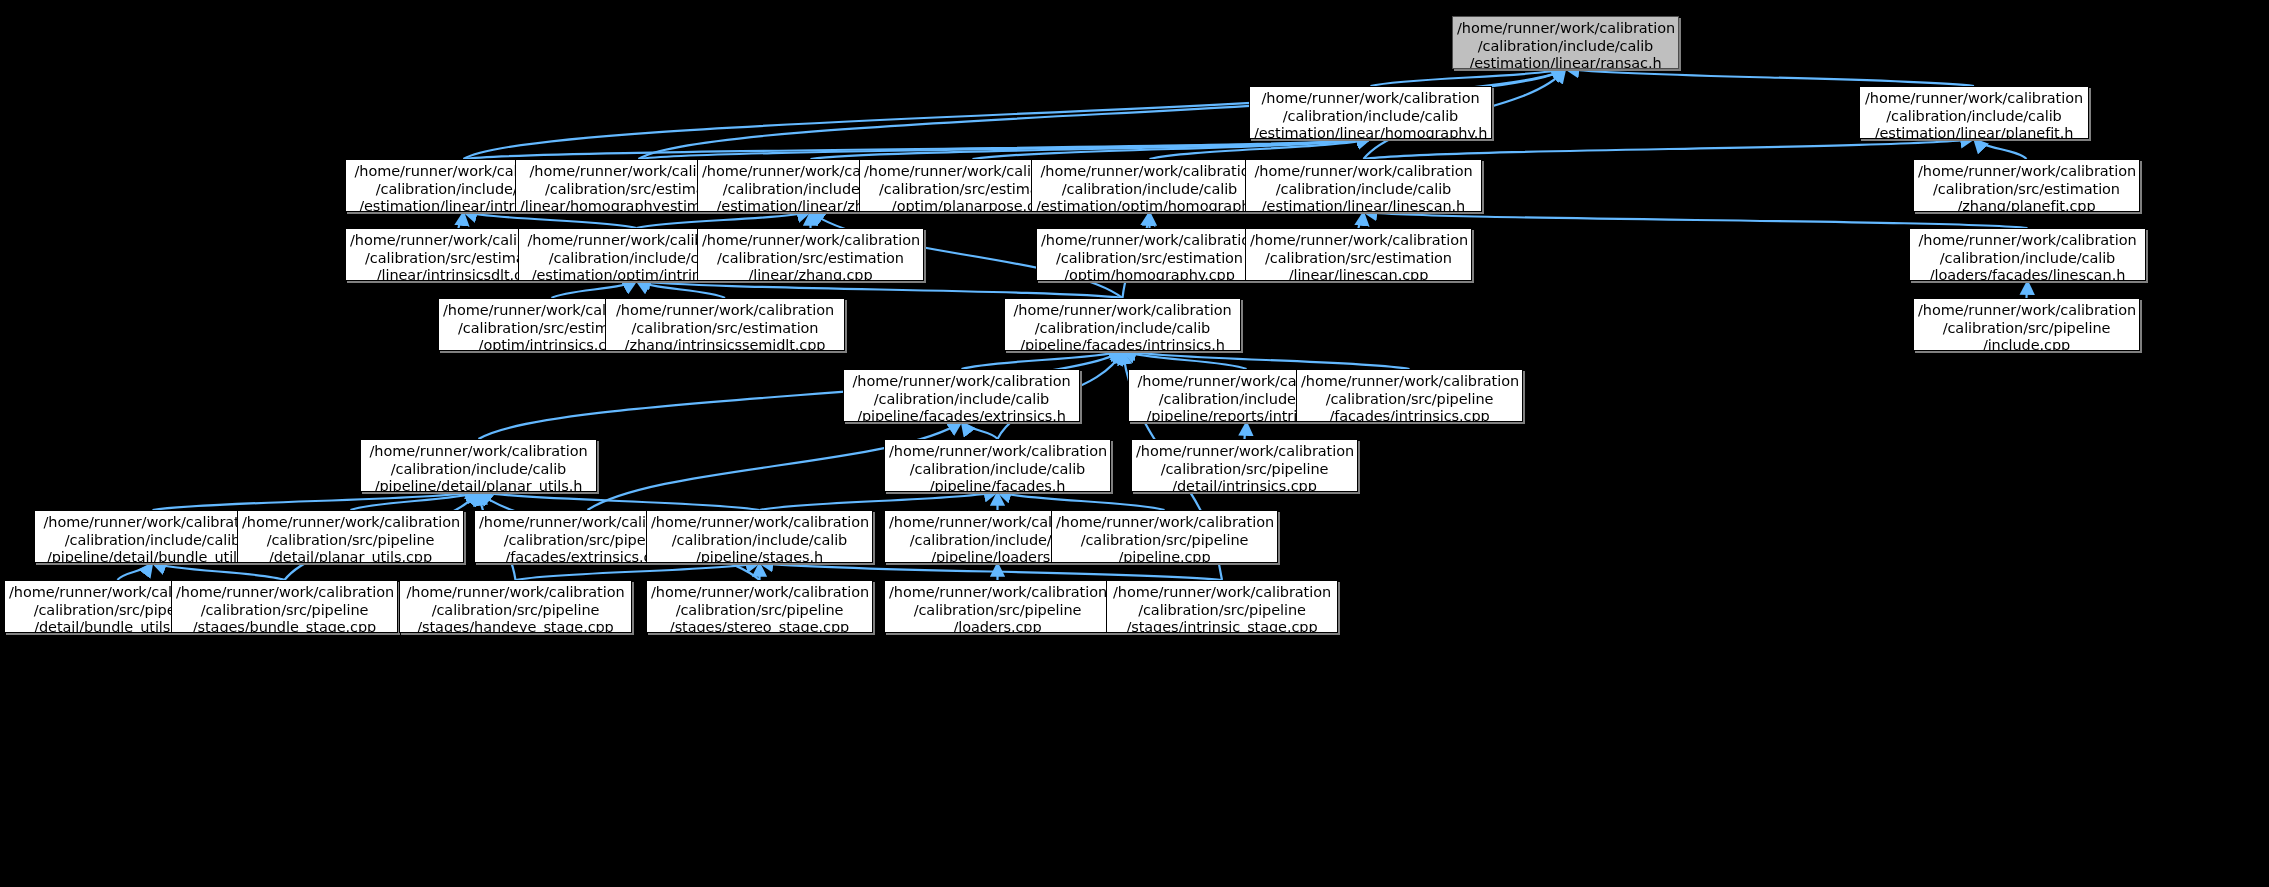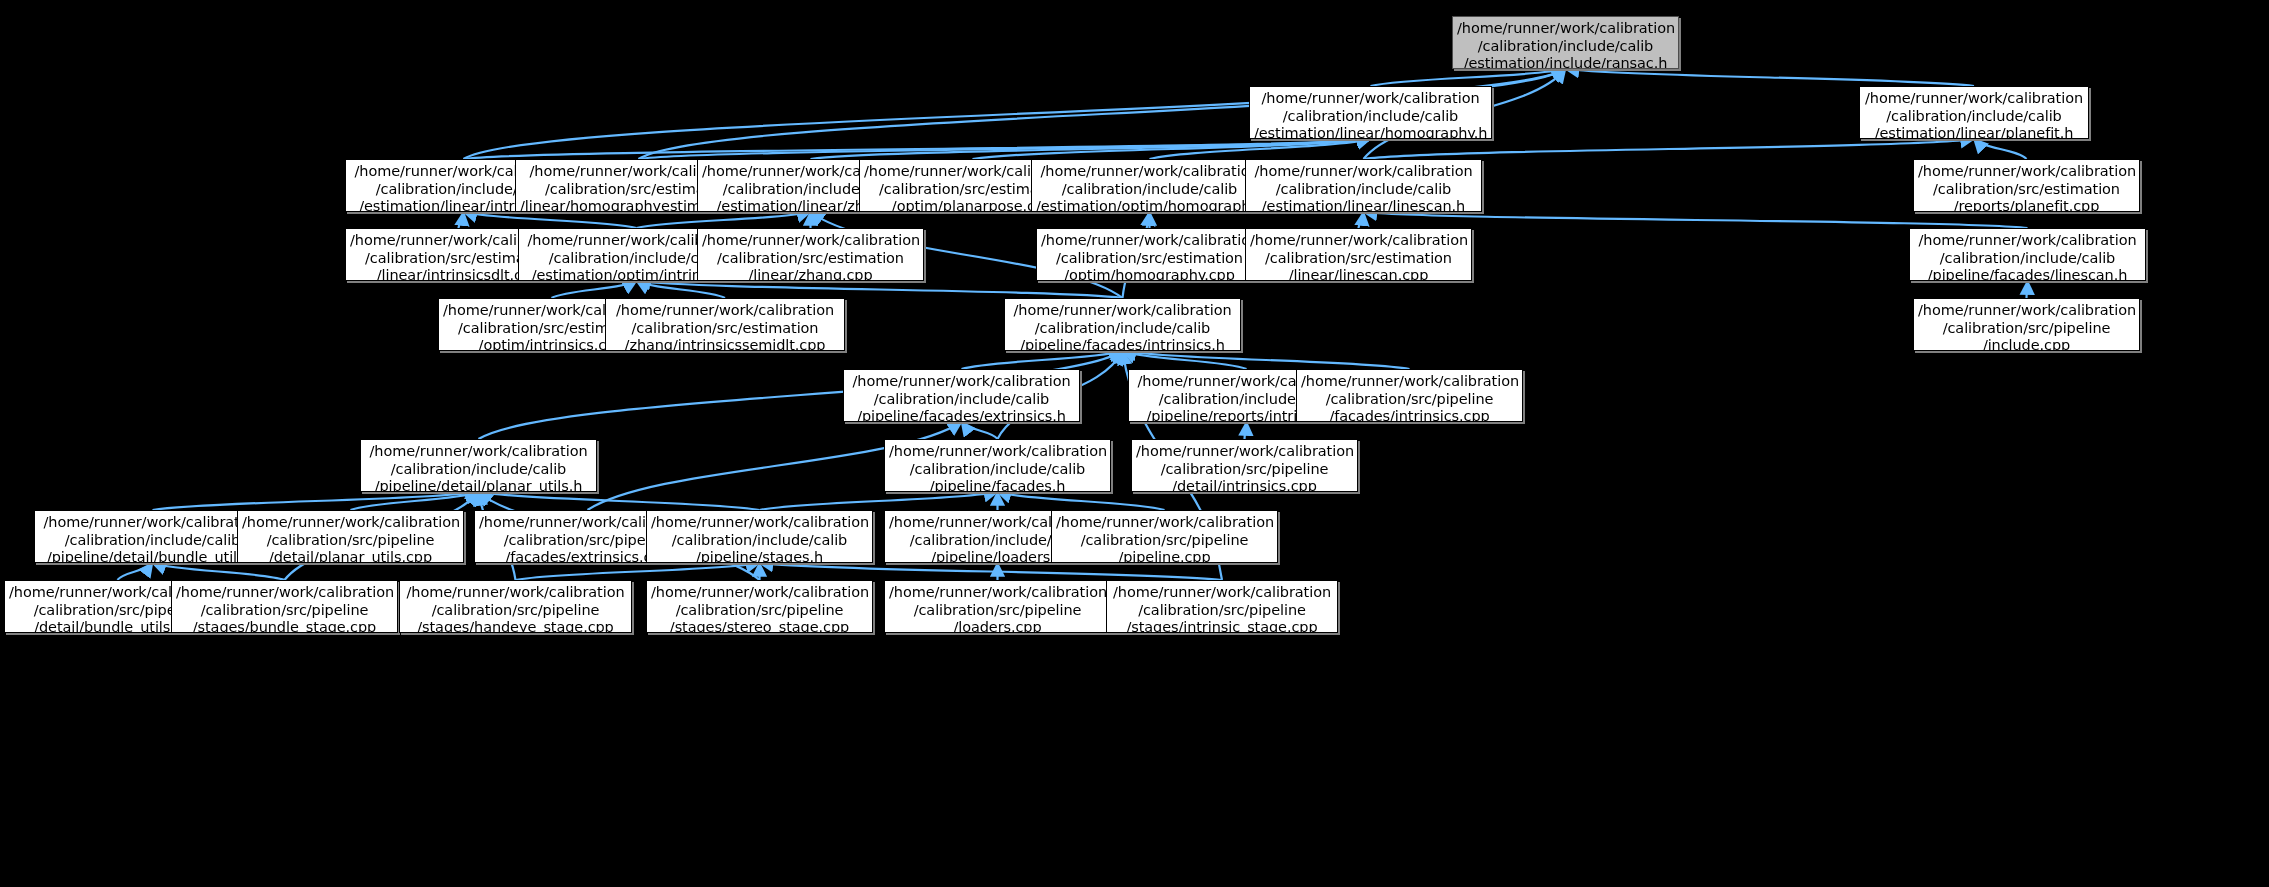--- a/index.html
+++ b/index.html
@@ -104,36 +104,36 @@
         <path d="M 515.5 568 C 508.84 524, 485.16 524, 478.5 480" marker-end="url(#arrow)"></path>
         <path d="M 515.5 568 C 559.42 559.5, 715.58 559.5, 759.5 551" marker-end="url(#arrow)"></path>
         <path d="M 759.5 568 C 759.5 559.5, 759.5 559.5, 759.5 551" marker-end="url(#arrow)"></path>
         <path d="M 759.5 568 C 708.92 524, 529.08 524, 478.5 480" marker-end="url(#arrow)"></path>
         <path d="M 997.5 568 C 997.5 559.5, 997.5 559.5, 997.5 551" marker-end="url(#arrow)"></path>
         <path d="M 1222 568 C 1152 559.5, 829.5 559.5, 759.5 551" marker-end="url(#arrow)"></path>
         <path d="M 1222 568 C 1204.09 453.5, 1140.41 453.5, 1122.5 339" marker-end="url(#arrow)"></path>
       </g>
   </svg>
   <div id="node-layer">
-      <div class="node root" style="left: 1452px; top: 4px; width: 227px; height: 53px;"><span class="line">/home/runner/work/calibration</span><span class="line">/calibration/include/calib</span><span class="line">/estimation/include/ransac.h</span></div>
+      <div class="node root" style="left: 1452px; top: 4px; width: 227px; height: 53px;"><span class="line">/home/runner/work/calibration</span><span class="line">/calibration/include/calib</span><span class="line">/estimation/linear/ransac.h</span></div>
       <div class="node" style="left: 1249px; top: 74px; width: 243px; height: 53px;"><span class="line">/home/runner/work/calibration</span><span class="line">/calibration/include/calib</span><span class="line">/estimation/linear/homography.h</span></div>
       <div class="node" style="left: 1859px; top: 74px; width: 230px; height: 53px;"><span class="line">/home/runner/work/calibration</span><span class="line">/calibration/include/calib</span><span class="line">/estimation/linear/planefit.h</span></div>
       <div class="node" style="left: 345px; top: 147px; width: 237px; height: 53px;"><span class="line">/home/runner/work/calibration</span><span class="line">/calibration/include/calib</span><span class="line">/estimation/linear/intrinsics.h</span></div>
       <div class="node" style="left: 515px; top: 147px; width: 247px; height: 53px;"><span class="line">/home/runner/work/calibration</span><span class="line">/calibration/src/estimation</span><span class="line">/linear/homographyestimator.cpp</span></div>
       <div class="node" style="left: 697px; top: 147px; width: 227px; height: 53px;"><span class="line">/home/runner/work/calibration</span><span class="line">/calibration/include/calib</span><span class="line">/estimation/linear/zhang.h</span></div>
       <div class="node" style="left: 859px; top: 147px; width: 227px; height: 53px;"><span class="line">/home/runner/work/calibration</span><span class="line">/calibration/src/estimation</span><span class="line">/optim/planarpose.cpp</span></div>
       <div class="node" style="left: 1031px; top: 147px; width: 237px; height: 53px;"><span class="line">/home/runner/work/calibration</span><span class="line">/calibration/include/calib</span><span class="line">/estimation/optim/homography.h</span></div>
       <div class="node" style="left: 1245px; top: 147px; width: 237px; height: 53px;"><span class="line">/home/runner/work/calibration</span><span class="line">/calibration/include/calib</span><span class="line">/estimation/linear/linescan.h</span></div>
-      <div class="node" style="left: 1913px; top: 147px; width: 227px; height: 53px;"><span class="line">/home/runner/work/calibration</span><span class="line">/calibration/src/estimation</span><span class="line">/reports/planefit.cpp</span></div>
+      <div class="node" style="left: 1913px; top: 147px; width: 227px; height: 53px;"><span class="line">/home/runner/work/calibration</span><span class="line">/calibration/src/estimation</span><span class="line">/zhang/planefit.cpp</span></div>
       <div class="node" style="left: 345px; top: 216px; width: 227px; height: 53px;"><span class="line">/home/runner/work/calibration</span><span class="line">/calibration/src/estimation</span><span class="line">/linear/intrinsicsdlt.cpp</span></div>
       <div class="node" style="left: 518px; top: 216px; width: 237px; height: 53px;"><span class="line">/home/runner/work/calibration</span><span class="line">/calibration/include/calib</span><span class="line">/estimation/optim/intrinsics.h</span></div>
       <div class="node" style="left: 697px; top: 216px; width: 227px; height: 53px;"><span class="line">/home/runner/work/calibration</span><span class="line">/calibration/src/estimation</span><span class="line">/linear/zhang.cpp</span></div>
       <div class="node" style="left: 1036px; top: 216px; width: 227px; height: 53px;"><span class="line">/home/runner/work/calibration</span><span class="line">/calibration/src/estimation</span><span class="line">/optim/homography.cpp</span></div>
       <div class="node" style="left: 1245px; top: 216px; width: 227px; height: 53px;"><span class="line">/home/runner/work/calibration</span><span class="line">/calibration/src/estimation</span><span class="line">/linear/linescan.cpp</span></div>
-      <div class="node" style="left: 1909px; top: 216px; width: 237px; height: 53px;"><span class="line">/home/runner/work/calibration</span><span class="line">/calibration/include/calib</span><span class="line">/pipeline/facades/linescan.h</span></div>
+      <div class="node" style="left: 1909px; top: 216px; width: 237px; height: 53px;"><span class="line">/home/runner/work/calibration</span><span class="line">/calibration/include/calib</span><span class="line">/loaders/facades/linescan.h</span></div>
       <div class="node" style="left: 438px; top: 286px; width: 227px; height: 53px;"><span class="line">/home/runner/work/calibration</span><span class="line">/calibration/src/estimation</span><span class="line">/optim/intrinsics.cpp</span></div>
       <div class="node" style="left: 605px; top: 286px; width: 240px; height: 53px;"><span class="line">/home/runner/work/calibration</span><span class="line">/calibration/src/estimation</span><span class="line">/zhang/intrinsicssemidlt.cpp</span></div>
       <div class="node" style="left: 1004px; top: 286px; width: 237px; height: 53px;"><span class="line">/home/runner/work/calibration</span><span class="line">/calibration/include/calib</span><span class="line">/pipeline/facades/intrinsics.h</span></div>
       <div class="node" style="left: 1913px; top: 286px; width: 227px; height: 53px;"><span class="line">/home/runner/work/calibration</span><span class="line">/calibration/src/pipeline</span><span class="line">/include.cpp</span></div>
       <div class="node" style="left: 843px; top: 357px; width: 237px; height: 53px;"><span class="line">/home/runner/work/calibration</span><span class="line">/calibration/include/calib</span><span class="line">/pipeline/facades/extrinsics.h</span></div>
       <div class="node" style="left: 1128px; top: 357px; width: 237px; height: 53px;"><span class="line">/home/runner/work/calibration</span><span class="line">/calibration/include/calib</span><span class="line">/pipeline/reports/intrinsics.h</span></div>
       <div class="node" style="left: 1296px; top: 357px; width: 227px; height: 53px;"><span class="line">/home/runner/work/calibration</span><span class="line">/calibration/src/pipeline</span><span class="line">/facades/intrinsics.cpp</span></div>
       <div class="node" style="left: 360px; top: 427px; width: 237px; height: 53px;"><span class="line">/home/runner/work/calibration</span><span class="line">/calibration/include/calib</span><span class="line">/pipeline/detail/planar_utils.h</span></div>
       <div class="node" style="left: 884px; top: 427px; width: 227px; height: 53px;"><span class="line">/home/runner/work/calibration</span><span class="line">/calibration/include/calib</span><span class="line">/pipeline/facades.h</span></div>
       <div class="node" style="left: 1131px; top: 427px; width: 227px; height: 53px;"><span class="line">/home/runner/work/calibration</span><span class="line">/calibration/src/pipeline</span><span class="line">/detail/intrinsics.cpp</span></div>

